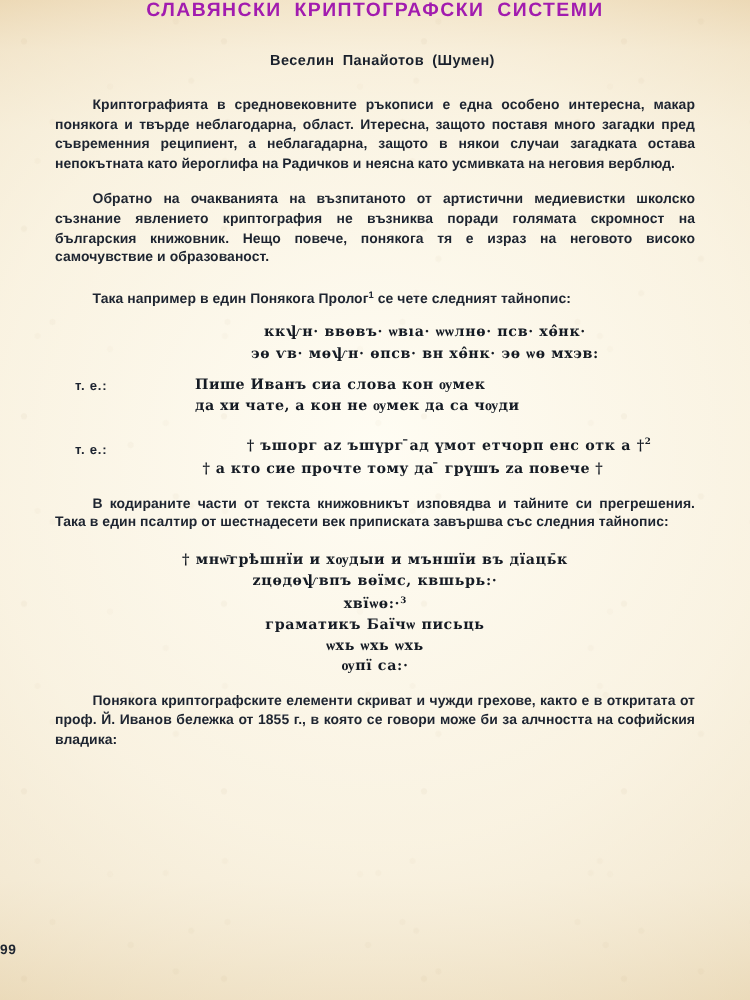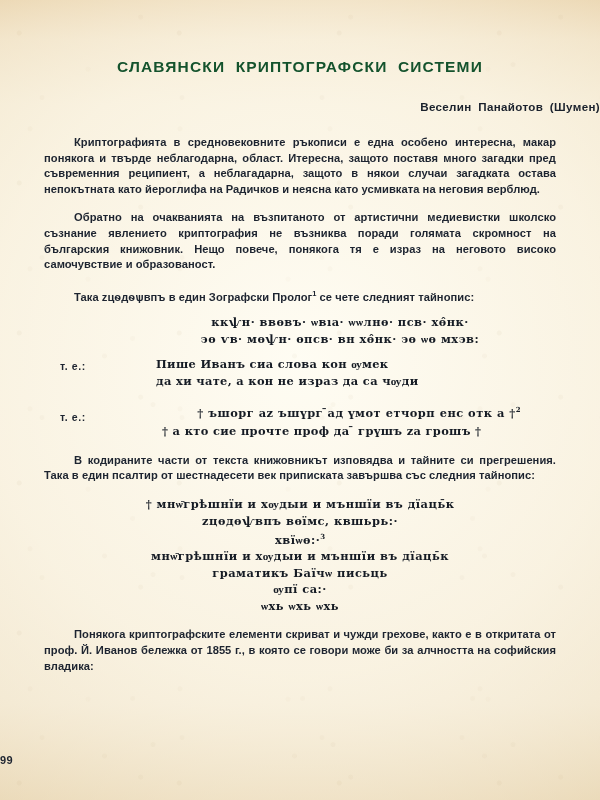--- a/index.html
+++ b/index.html
@@ -60,33 +60,32 @@
 
   #content {
     position: absolute;
     inset: 0;
     padding: 0;
   }
 
   
   .doc-title {
     margin: 0;
-    padding-top: 58px;
     text-align: center;
     font-size: 15.5px;
     font-weight: bold;
     letter-spacing: 1.15px;
     word-spacing: 5px;
-    color: #14532d;
+    color: #a21caf;
   }
 
   .doc-author {
     margin: 0;
     padding-top: 24px;
-    text-align: right;
+    text-align: center;
     font-size: 11.6px;
     font-weight: bold;
     letter-spacing: 0.35px;
     word-spacing: 3px;
     color: #1a212c;
     padding-left: 12px;
   }
 
   
   .body-block {
@@ -203,65 +202,64 @@
     <h1 class="doc-title">СЛАВЯНСКИ  КРИПТОГРАФСКИ  СИСТЕМИ</h1>
 
     <div class="doc-author">Веселин Панайотов   (Шумен)</div>
 
     <div class="body-block">
 
       <p class="para first">Криптографията в средновековните ръкописи е една особено интересна, макар понякога и твърде неблагодарна, област. Итересна, защото поставя много загадки пред съвременния реципиент, а неблагадарна, защото в някои случаи загадката остава непокътната като йероглифа на Радичков и неясна като усмивката на неговия верблюд.</p>
 
       <p class="para">Обратно на очакванията на възпитаното от артистични медиевистки школско съзнание явлението криптография не възниква поради голямата скромност на българския книжовник. Нещо повече, понякога тя е израз на неговото високо самочувствие и образованост.</p>
 
-      <p class="para"><span>Така zцѳдѳѱвпъ в един Зографски Пролог</span><span class="fn">1</span><span> се чете следният тайнопис:</span></p>
+      <p class="para"><span>Така например в един Понякога Пролог</span><span class="fn">1</span><span> се чете следният тайнопис:</span></p>
     </div>
 
     <div class="cipher-block" id="cipher-1">
       <div class="cipher-lines enc al-left">
         <span class="ln">ккѱн·  ввѳвъ·  ѡвıа·  ѡѡлнѳ·  псв·  хѳ̂нк·</span>
         <span class="ln">эѳ  ѵв·  мѳѱн·  ѳпсв·  вн хѳ̂нк·  эѳ  ѡѳ  мхэв:</span>
       </div>
     </div>
 
     <div class="cipher-block" id="trans-1">
       <span class="te-label" style="top:4px;">т. е.:</span>
       <div class="cipher-lines plain al-left">
         <span class="ln">Пише Иванъ сиа слова кон ѹмек</span>
-        <span class="ln">да хи чате, а кон не израз да са чѹди</span>
+        <span class="ln">да хи чате, а кон не ѹмек да са чѹди</span>
       </div>
     </div>
 
 
     <div class="cipher-block" id="cipher-2" style="margin-top:13px;">
       <div class="cipher-lines enc al-left">
         <span class="ln"><span>†  ъшорг  аz  ъшүрг  ̄ад  үмот  етчорп  енс  отк  а  †</span><span class="fn">2</span></span>
       </div>
     </div>
 
     <div class="cipher-block" id="trans-2" style="margin-top:2px;">
       <span class="te-label" style="top:-12px;">т. е.:</span>
       <div class="cipher-lines plain al-left">
-        <span class="ln">†  а кто сие прочте проф да ̄  грүшъ  za  грошъ  †</span>
+        <span class="ln">†  а кто сие прочте тому да ̄  грүшъ  za  повече  †</span>
       </div>
     </div>
 
     <div class="body-block">
       <p class="para">В кодираните части от текста книжовникът изповядва и тайните си прегрешения. Така в един псалтир от шестнадесети век приписката завършва със следния тайнопис:</p>
     </div>
 
     <div class="cipher-block" id="cipher-3" style="margin-top:12px;">
       <div class="cipher-lines enc al-center">
         <span class="ln">†  мнѡ̄грѣшнїи и хѹдыи и мъншїи въ дїаць̄к</span>
         <span class="ln">zцѳдѳѱвпъ вѳїмс, квшьрь:·</span>
         <span class="ln"><span>хвїѡѳ:·</span><span class="fn">3</span></span>
-        <span class="ln">мнѡ̄грѣшнїи и хѹдыи и мъншїи въ дїаць̄к</span>
         <span class="ln">граматикъ Баїчѡ письць</span>
+        <span class="ln">ѡхь ѡхь ѡхь</span>
         <span class="ln">ѹпї са:·</span>
-        <span class="ln">ѡхь ѡхь ѡхь</span>
       </div>
     </div>
 
     <div class="body-block">
       <p class="para">Понякога криптографските елементи скриват и чужди грехове, както е в откритата от проф. Й. Иванов бележка от 1855 г., в която се говори може би за алчността на софийския владика:</p>
     </div>
 
   </div>
 
   <div class="folio">99</div>

